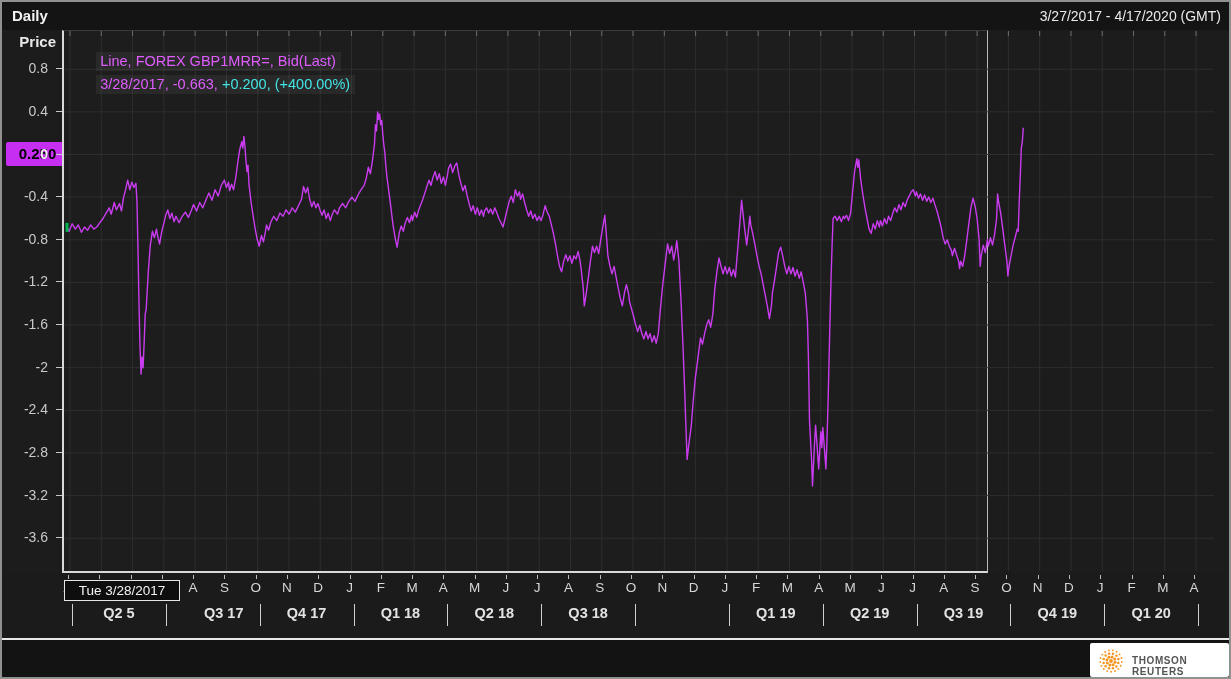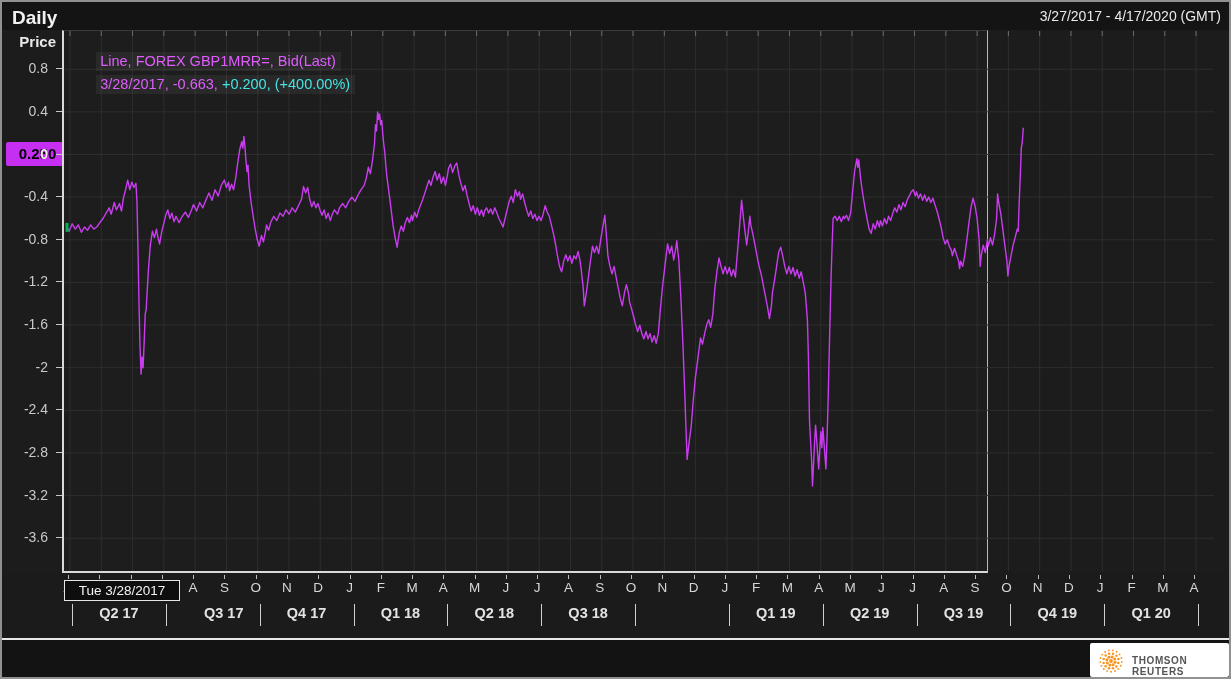--- a/index.html
+++ b/index.html
@@ -1,21 +1,21 @@
 <!DOCTYPE html>
 <html><head>
 <meta charset="utf-8">
 <style>
   html,body{margin:0;padding:0;background:#000;}
   #app{position:relative;width:1231px;height:679px;background:#1c1c1c;
        border:2px solid #919191;box-sizing:border-box;overflow:hidden;
        font-family:"Liberation Sans",sans-serif;-webkit-font-smoothing:antialiased;}
   
   #header{position:absolute;left:0;top:0;width:100%;height:28px;background:#141414;}
-  #interval{position:absolute;left:10px;top:5px;font-size:19px;font-weight:bold;color:#f2f2f2;}
+  #interval{position:absolute;left:10px;top:5px;font-size:15px;font-weight:bold;color:#f2f2f2;}
   #dateRange{position:absolute;right:8px;top:6px;font-size:14px;color:#eaeaea;}
   
   #yAxis{position:absolute;left:0;top:28px;width:60px;height:543px;background:#1c1c1c;}
   #axisTitle{position:absolute;right:6px;top:3px;font-size:15px;font-weight:bold;color:#e9e9e9;}
   .ylab{position:absolute;right:10px;height:18px;line-height:18px;font-size:14px;color:#c9c9c9;text-align:right;}
   .ylab.zero{font-weight:bold;color:#f4f4f4;}
   .ytick{position:absolute;width:6px;height:1px;background:#c9c9c9;right:0;}
   
   #plot{position:absolute;left:60px;top:28px;width:926px;height:543px;background:#1d1d1d;
         border-left:2px solid #d9d9d9;border-bottom:2px solid #d9d9d9;border-right:1px solid #b9b9b9;
@@ -255,21 +255,21 @@
         <div class="mlab" style="left: 1098.24px;">J</div>
         <div class="mtick" style="left: 1129.52px;"></div>
         <div class="mlab" style="left: 1129.52px;">F</div>
         <div class="mtick" style="left: 1160.8px;"></div>
         <div class="mlab" style="left: 1160.8px;">M</div>
         <div class="mtick" style="left: 1192.08px;"></div>
         <div class="mlab" style="left: 1192.08px;">A</div>
       </div>
     <div id="quarterRow">
         <div class="qsep" style="left: 70px;"></div>
-        <div class="qlab" style="left: 116.92px;">Q2 17</div>
+        <div class="qlab" style="left: 116.92px;">Q2 5</div>
         <div class="qsep" style="left: 163.84px;"></div>
         <div class="qlab" style="left: 210.76px; padding-left: 11px;">Q3 17</div>
         <div class="qsep" style="left: 257.68px;"></div>
         <div class="qlab" style="left: 304.6px;">Q4 17</div>
         <div class="qsep" style="left: 351.52px;"></div>
         <div class="qlab" style="left: 398.44px;">Q1 18</div>
         <div class="qsep" style="left: 445.36px;"></div>
         <div class="qlab" style="left: 492.28px;">Q2 18</div>
         <div class="qsep" style="left: 539.2px;"></div>
         <div class="qlab" style="left: 586.12px;">Q3 18</div>

